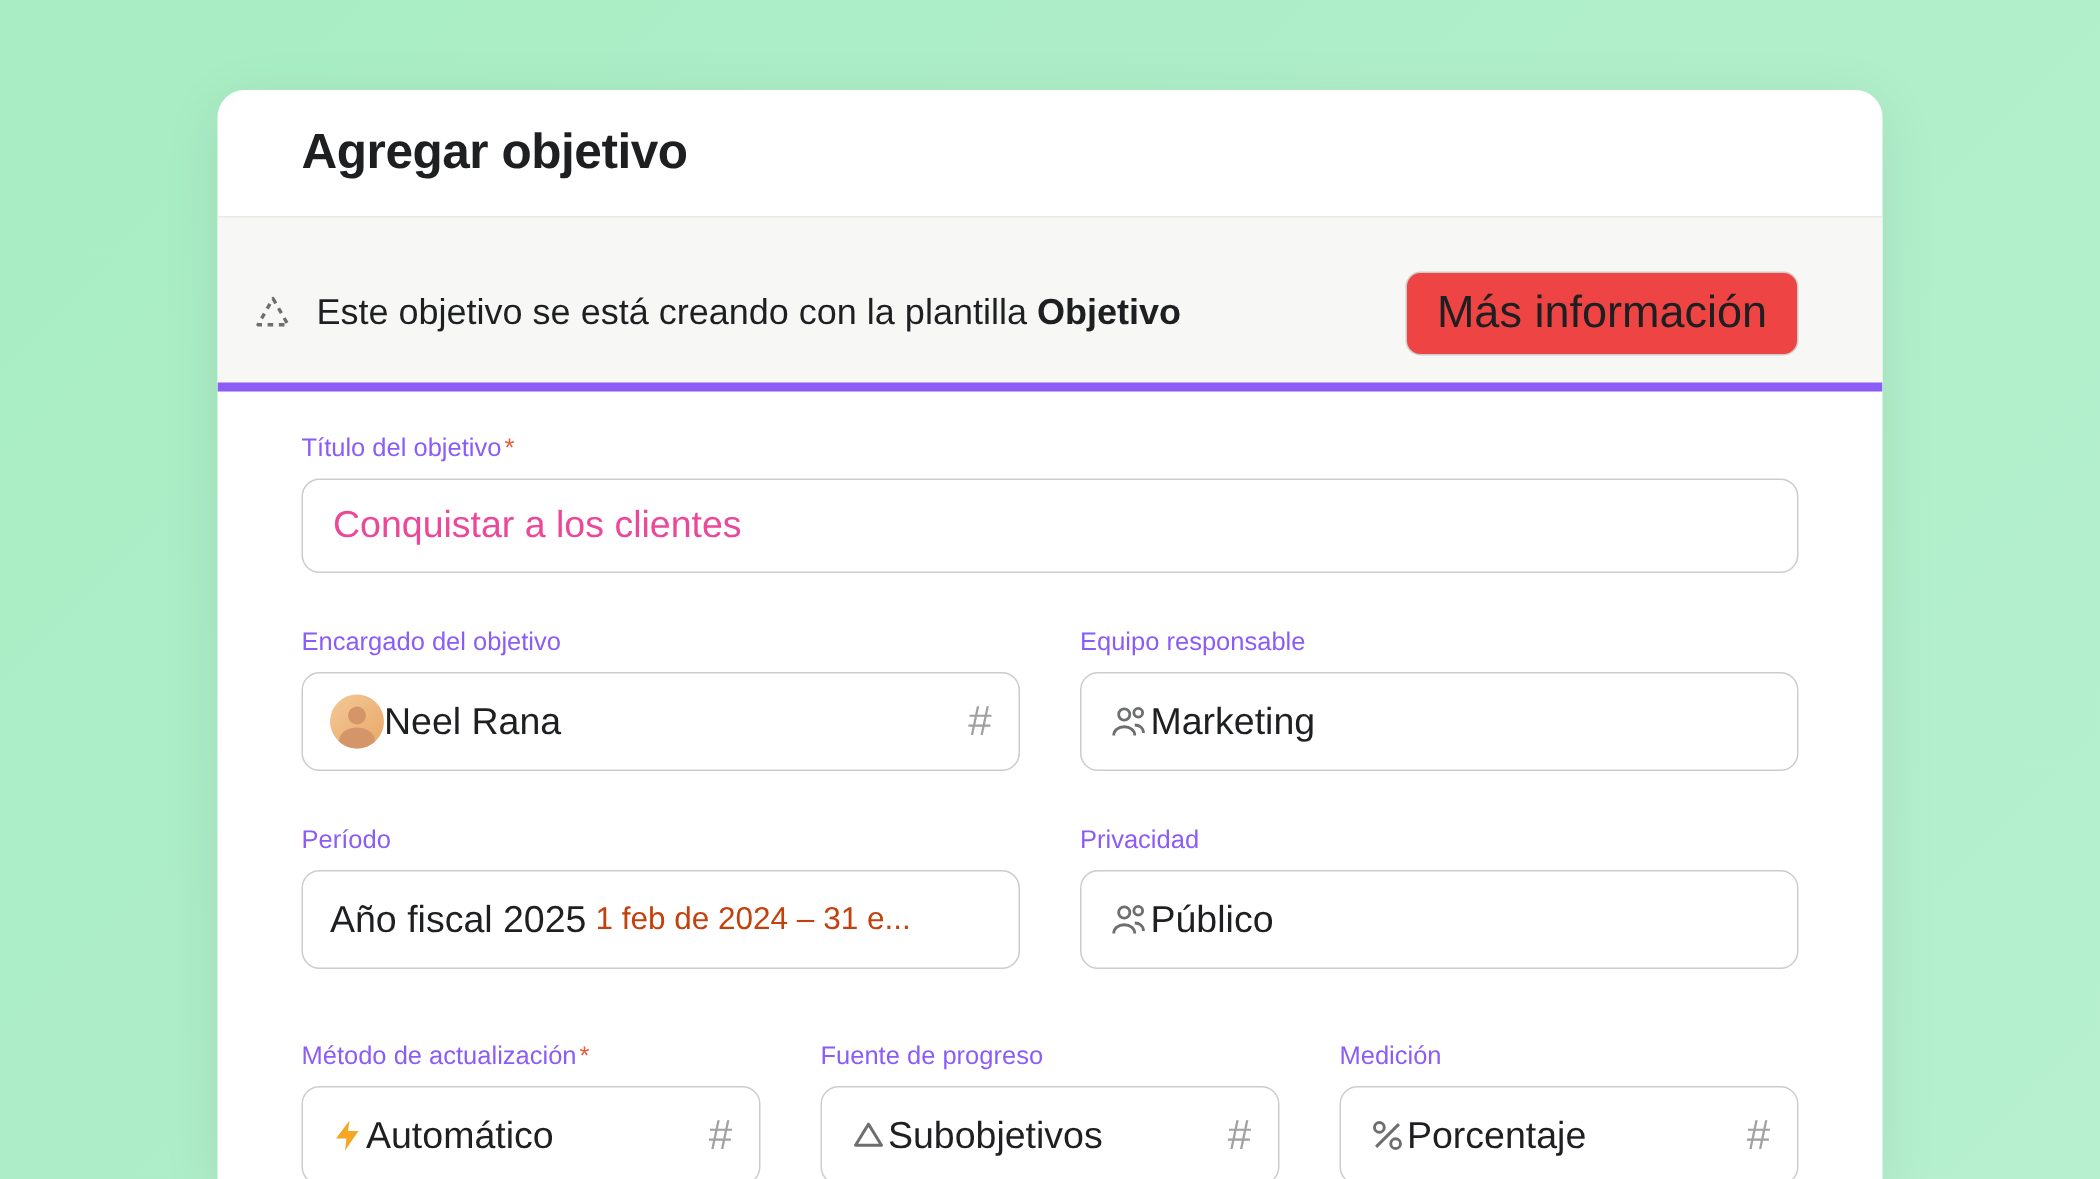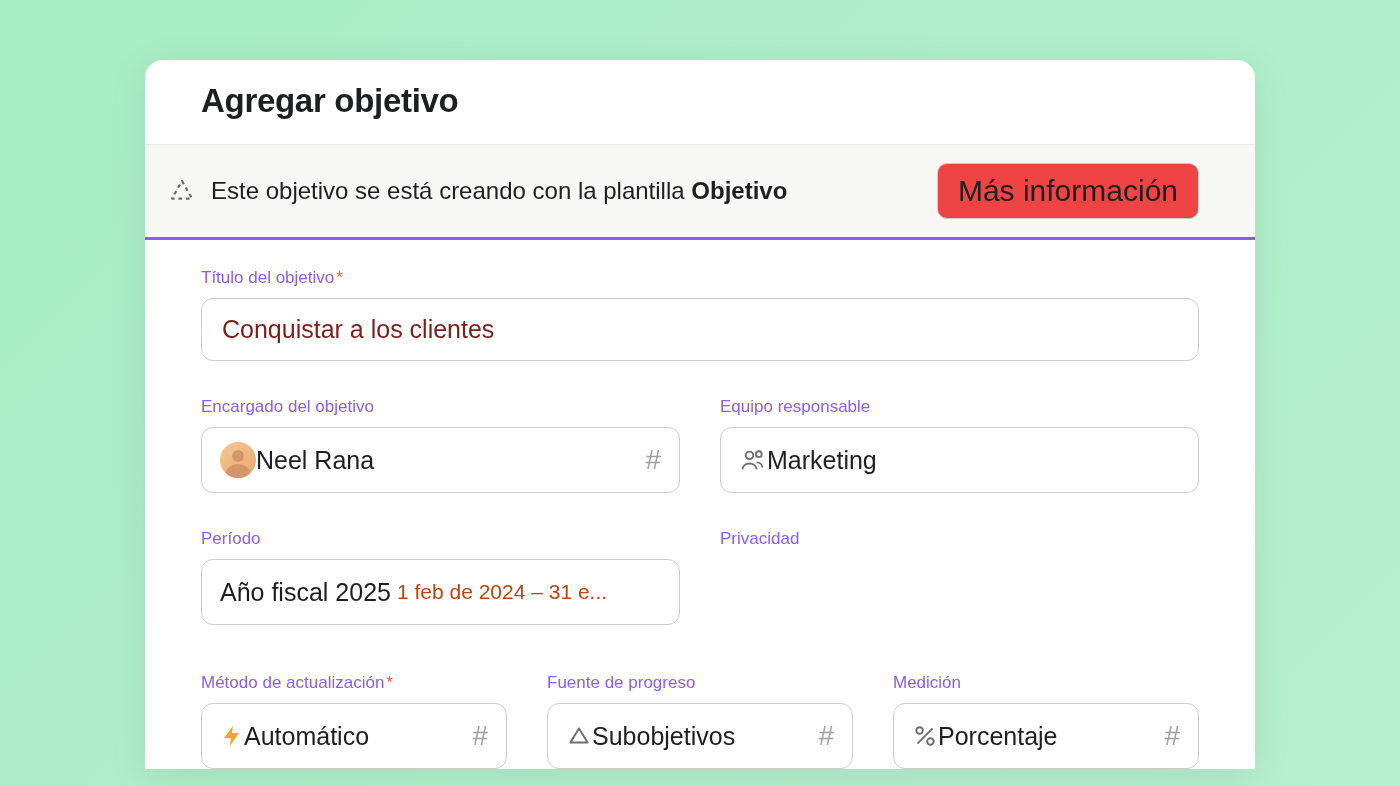--- a/index.html
+++ b/index.html
@@ -27,24 +27,24 @@
     .modal-title {
       font-size: 33px;
       font-weight: 600;
       color: #1e1f21;
       letter-spacing: -0.3px;
     }
     .banner {
       display: flex;
       align-items: center;
       justify-content: space-between;
-      padding: 18px 56px 18px 22px;
+      padding: 36px 56px 18px 22px;
       background: #f7f7f6;
       border-top: 1px solid #eceae8;
-      border-bottom: 3px solid #8b5cf6;
+      border-bottom: 6px solid #8b5cf6;
     }
     .banner-left {
       display: flex;
       align-items: center;
       gap: 14px;
     }
     .banner-text {
       font-size: 24px;
       color: #1e1f21;
       font-weight: 400;
@@ -74,21 +74,21 @@
       color: #ec5a3d;
       margin-left: 2px;
       font-weight: 500;
     }
     .input-box {
       width: 100%;
       border: 1.5px solid #cfcbca;
       border-radius: 12px;
       padding: 16px 20px;
       font-size: 25px;
-      color: #7f1d1d;
+      color: #ec4899;
       font-family: inherit;
       outline: none;
       background: #fff;
     }
     .row-2 {
       display: grid;
       grid-template-columns: 1fr 1fr;
       gap: 40px;
       margin-top: 36px;
     }
@@ -206,20 +206,29 @@
     <div class="row-2">
       <div>
         <div class="field-label">Período</div>
         <div class="select-box">
           <span>Año fiscal 2025</span>
           <span class="date-sub">1 feb de 2024 – 31 e...</span>
         </div>
       </div>
       <div>
         <div class="field-label">Privacidad</div>
+        <div class="select-box">
+          <svg class="icon-svg" width="28" height="28" viewBox="0 0 24 24" fill="none" stroke="#6d6e6f" stroke-width="1.6">
+            <circle cx="9" cy="8" r="3.2"></circle>
+              <path d="M3 20c0-3 2.7-5 6-5s6 2 6 5"></path>
+            <circle cx="17" cy="7" r="2.5"></circle>
+              <path d="M15 14c2.5 0 5 1.5 5 4.5"></path>
+          </svg>
+          <span class="select-text">Público</span>
+        </div>
       </div>
     </div>
 
     <div class="row-3">
       <div>
         <div class="field-label required">Método de actualización</div>
         <div class="select-box">
           <svg class="icon-svg lightning" width="24" height="24" viewBox="0 0 24 24" fill="#f5a623">
             <path d="M13 2 L4 14 L11 14 L10 22 L19 9 L12 9 Z"></path>
           </svg>

